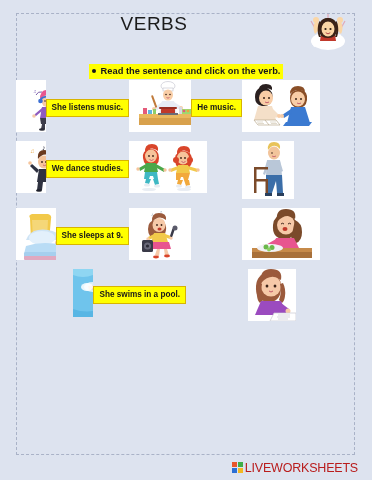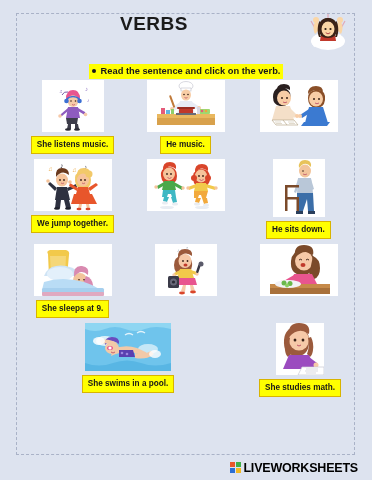--- a/index.html
+++ b/index.html
@@ -23,21 +23,21 @@
     border: 1px dashed #a9b2c7;
     box-sizing: border-box;
   }
   .title {
     position: absolute;
     left: 0;
     top: 13px;
     width: 308px;
     text-align: center;
     font-size: 19px;
-    font-weight: bold;
+    font-weight: normal;
     color: #1b1b1b;
     letter-spacing: 0.5px;
   }
   .mascot {
     position: absolute;
     left: 305px;
     top: 8px;
     width: 46px;
     height: 46px;
   }
@@ -75,21 +75,21 @@
   }
   .row {
     display: flex;
     justify-content: center;
     align-items: flex-start;
     margin-bottom: 5px;
   }
   .cell {
     width: 113px;
     display: flex;
-    flex-direction: column;
+    flex-direction: row;
     align-items: center;
   }
   .pic {
     width: 62px;
     height: 52px;
     background: #ffffff;
     position: relative;
     overflow: hidden;
     margin-bottom: 4px;
   }
@@ -119,22 +119,22 @@
     display: inline-block;
     vertical-align: middle;
     width: 11px;
     height: 11px;
     margin-right: 2px;
   }
   .lw-text {
     display: inline-block;
     vertical-align: middle;
     font-size: 12.5px;
-    font-weight: bold;
-    color: #000000;
+    font-weight: normal;
+    color: #b91c1c;
     letter-spacing: -0.2px;
   }
   svg { display: block; }
 </style>
 </head>
 <body>
 
 <div class="sheet"></div>
 
 <div class="title">VERBS</div>
@@ -296,21 +296,21 @@
           <path d="M40 35 l18 0 l5 10 l-26 0Z" fill="#e8562b"></path>
           <path d="M44 29 l-8 -5 l-1 3 l8 5Z" fill="#e8562b"></path>
           <circle cx="36" cy="23" r="1.8" fill="#f6c49b"></circle>
           <path d="M54 29 l8 -5 l2 2 l-8 6Z" fill="#e8562b"></path>
           <path d="M45 45 l3 0 l-1 5 l-3 0Z" fill="#f6c49b"></path>
           <path d="M52 45 l3 0 l1 5 l-3 0Z" fill="#f6c49b"></path>
           <ellipse cx="45" cy="50" rx="2.5" ry="1.2" fill="#d9452a"></ellipse>
           <ellipse cx="54" cy="50" rx="2.5" ry="1.2" fill="#d9452a"></ellipse>
         </svg>
       </div>
-      <div class="label">We jump together.</div>
+      <div class="label">We dance studies.</div>
     </div>
     <div class="cell">
       <div class="pic wide">
         <svg viewBox="0 0 78 52" width="78" height="52">
           <rect width="78" height="52" fill="#ffffff"></rect>
           <path d="M20 8 q-7 2 -6 9 q1 8 8 8 q8 0 8 -8 q0 -10 -10 -9Z" fill="#d9452a"></path>
           <ellipse cx="22" cy="15" rx="6" ry="6.5" fill="#f6c49b"></ellipse>
           <path d="M16 12 q6 -8 13 -2 q1 -7 -6 -7 q-8 0 -7 9Z" fill="#d9452a"></path>
           <circle cx="20" cy="15" r="0.9" fill="#3a2318"></circle>
           <circle cx="24" cy="15" r="0.9" fill="#3a2318"></circle>
@@ -361,21 +361,20 @@
           <path d="M38 20 l3 10 l-2 1 l-4 -10Z" fill="#b9c7d8"></path>
           <path d="M24 34 l16 0 l1 18 l-6 0 l-1 -12 l-4 12 l-6 0Z" fill="#3b6ea8"></path>
           <path d="M23 52 l7 0 l0 3 l-7 0Z" fill="#2a3f5c"></path>
           <path d="M35 52 l7 0 l0 3 l-7 0Z" fill="#2a3f5c"></path>
           <rect x="12" y="26" width="2.5" height="26" fill="#7b4a2a"></rect>
           <rect x="12" y="26" width="14" height="2.5" fill="#7b4a2a"></rect>
           <rect x="12" y="38" width="14" height="2.5" fill="#7b4a2a"></rect>
           <rect x="23.5" y="38" width="2.5" height="14" fill="#7b4a2a"></rect>
         </svg>
       </div>
-      <div class="label">He sits down.</div>
     </div>
   </div>
 
   <div class="row">
     <div class="cell">
       <div class="pic wide">
         <svg viewBox="0 0 78 52" width="78" height="52">
           <rect width="78" height="52" fill="#ffffff"></rect>
           <path d="M14 10 q-2 -3 2 -4 l16 0 q4 1 3 5 l-2 22 l-18 0Z" fill="#f2c94a"></path>
           <path d="M16 12 l16 0 l-1 20 l-14 0Z" fill="#f5d778"></path>
@@ -488,21 +487,20 @@
           <ellipse cx="19" cy="17" rx="1.4" ry="1.6" fill="#3a2318"></ellipse>
           <ellipse cx="27" cy="17" rx="1.4" ry="1.6" fill="#3a2318"></ellipse>
           <path d="M21 22 q2 2 4 0" stroke="#c1566a" stroke-width="1" fill="none"></path>
           <path d="M13 32 l20 0 l6 14 l-32 0Z" fill="#9b4bbf"></path>
           <path d="M33 34 l8 6 l-3 4 l-8 -6Z" fill="#9b4bbf"></path>
           <circle cx="40" cy="42" r="2.5" fill="#f6c9a8"></circle>
           <path d="M26 44 l22 0 l0 8 l-26 0Z" fill="#ffffff" stroke="#c9c9d2" stroke-width="0.7"></path>
           <path d="M30 46 l12 0 M29 48 l13 0 M30 50 l10 0" stroke="#c9c9d2" stroke-width="0.7"></path>
         </svg>
       </div>
-      <div class="label">She studies math.</div>
     </div>
   </div>
 
 </div>
 
 <div class="footer">
   <span class="lw-logo">
     <svg viewBox="0 0 11 11" width="11" height="11">
       <rect x="0" y="0" width="5" height="5" fill="#e8562b"></rect>
       <rect x="6" y="0" width="5" height="5" fill="#3fae49"></rect>

